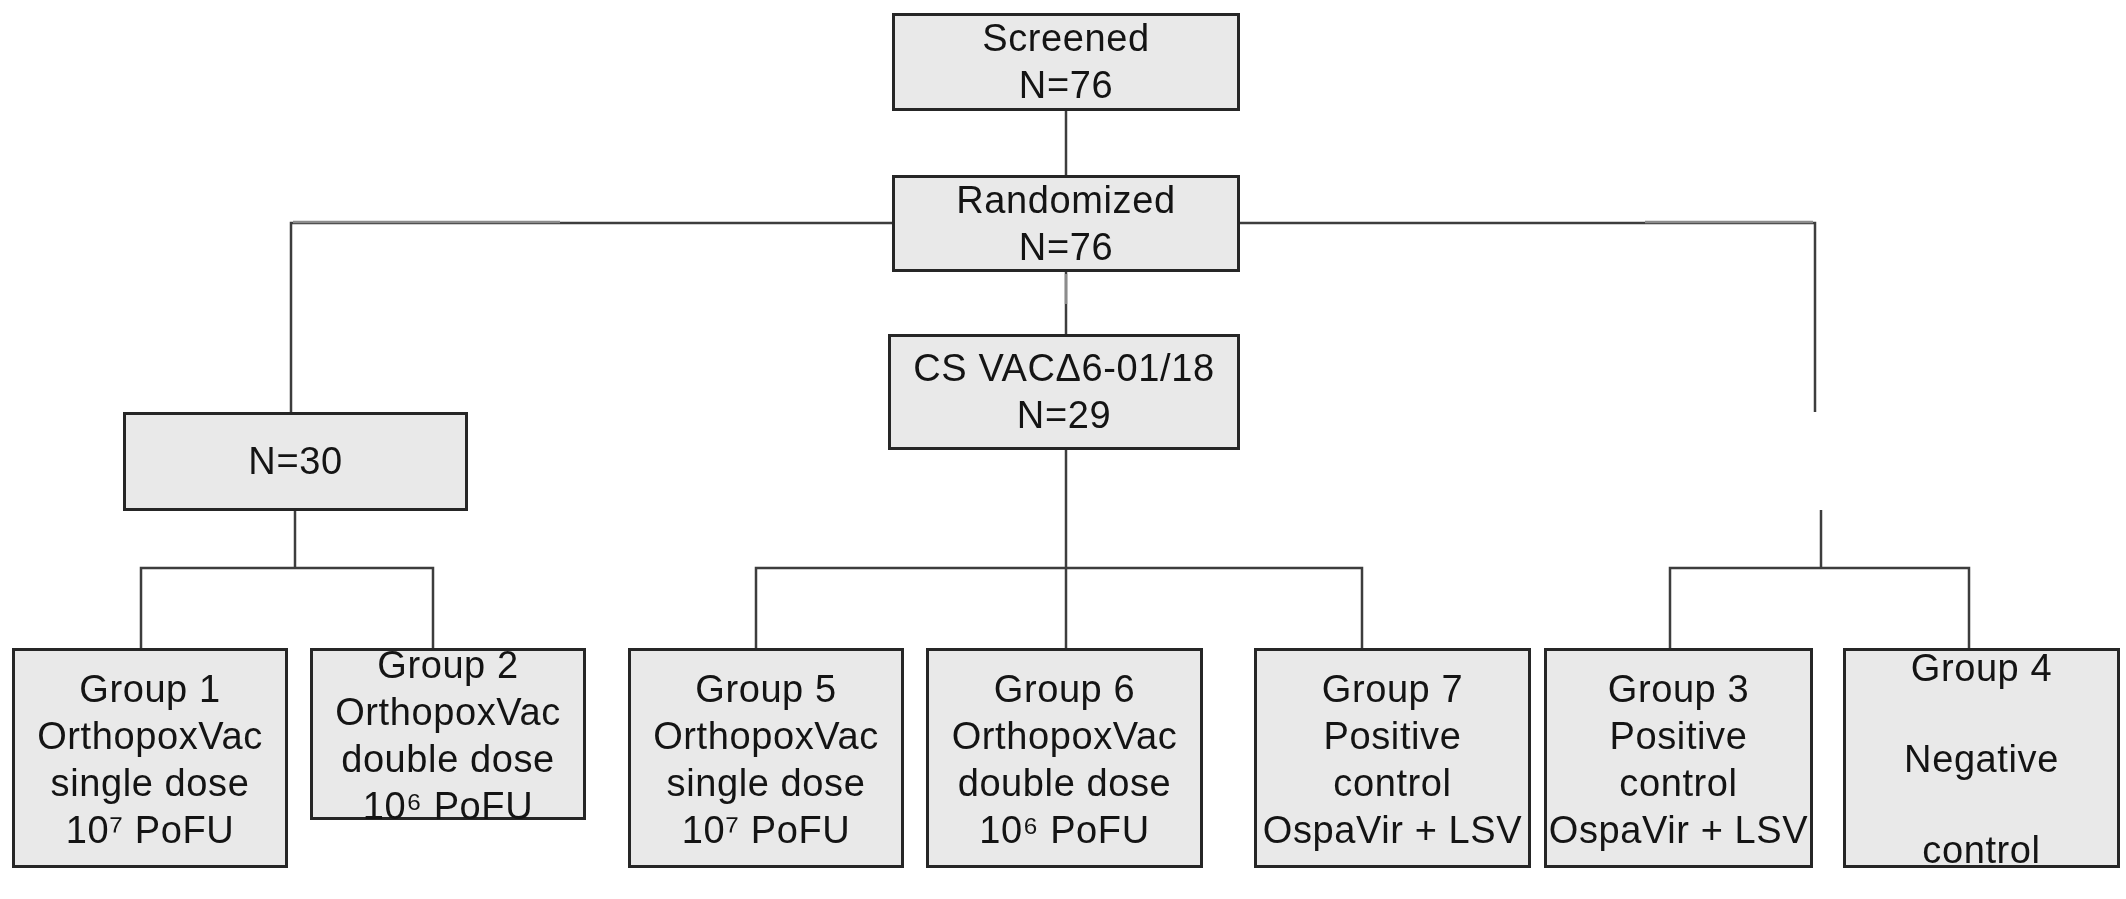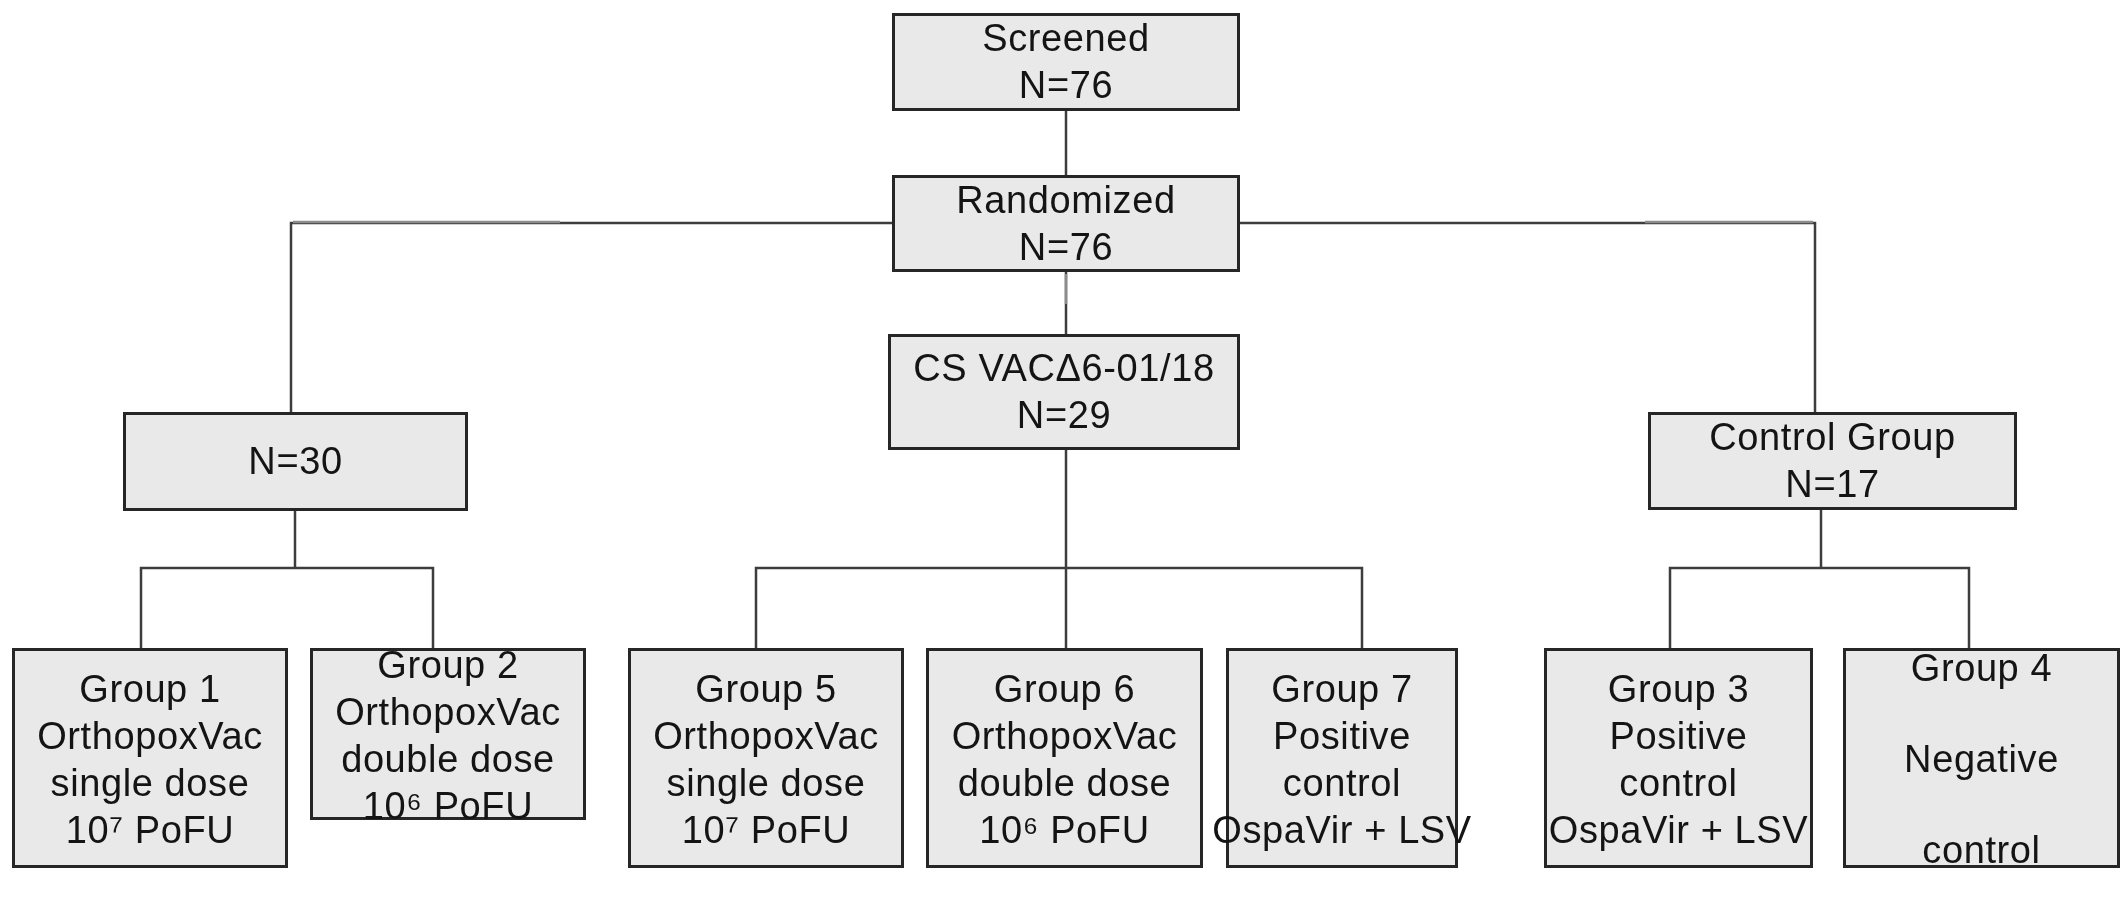--- a/index.html
+++ b/index.html
@@ -31,21 +31,21 @@
   
   #n-screened  {left:892px;  top:13px;  width:348px; height:98px;}
   #n-randomized{left:892px;  top:175px; width:348px; height:97px;}
   #n-vac18     {left:888px;  top:334px; width:352px; height:116px;}
   #n-vac20     {left:123px;  top:412px; width:345px; height:99px;}
   #n-control   {left:1648px; top:412px; width:369px; height:98px;}
   #n-group1    {left:12px;   top:648px; width:276px; height:220px;}
   #n-group2    {left:310px;  top:648px; width:276px; height:172px;}
   #n-group5    {left:628px;  top:648px; width:276px; height:220px;}
   #n-group6    {left:926px;  top:648px; width:277px; height:220px;}
-  #n-group7    {left:1226px; top:648px; width:232px; height:220px;}
+  #n-group7    {left:1254px; top:648px; width:277px; height:220px;}
   #n-group3    {left:1544px; top:648px; width:269px; height:220px;}
   #n-group4    {left:1843px; top:648px; width:277px; height:220px;gap:44px;}
 </style>
 </head>
 <body>
 
 <div class="canvas">
 
   <svg class="wires" viewBox="0 0 2126 899" xmlns="http://www.w3.org/2000/svg">
     <g stroke="#3d3d3d" stroke-width="2.5" fill="none">
@@ -79,24 +79,20 @@
 
   <div id="n-vac18" class="node">
     <div class="bl">CS VACΔ6-01/18</div>
     <div class="bl">N=29</div>
   </div>
 
   <div id="n-vac20" class="node">
     <div class="bl">N=30</div>
   </div>
 
-  <div id="n-control" class="node">
-    <div class="bl">Control Group</div>
-    <div class="bl">N=17</div>
-  </div>
 
   <div id="n-group1" class="node tall">
     <div class="bl">Group 1</div>
     <div class="bl">OrthopoxVac</div>
     <div class="bl">single dose</div>
     <div class="bl">10⁷ PoFU</div>
   </div>
 
   <div id="n-group2" class="node tall">
     <div class="bl">Group 2</div>

